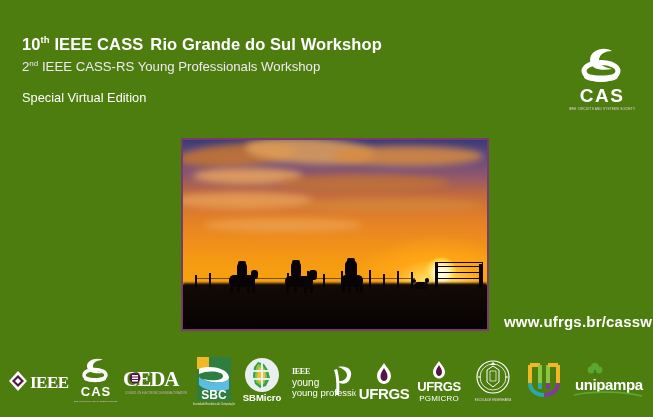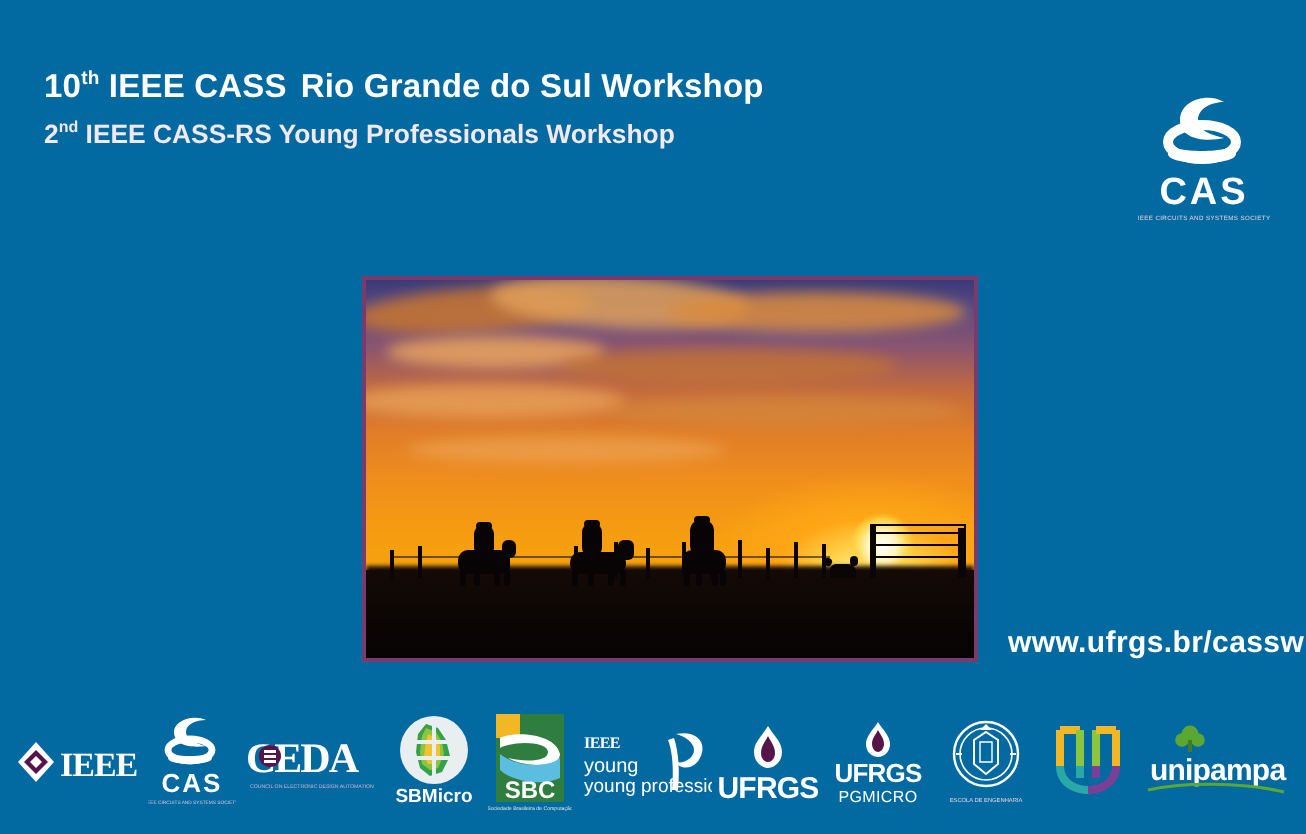--- a/index.html
+++ b/index.html
@@ -2,28 +2,28 @@
 <html><head>
 <meta charset="utf-8">
 <style>
   html,body{margin:0;padding:0;}
   body{
     width:653px;height:417px;overflow:hidden;
     background:#561548;
     font-family:"Liberation Sans", sans-serif;
     position:relative;
   }
-  .poster{position:absolute;inset:0;background:#0369a1;}
+  .poster{position:absolute;inset:0;background:#4d7c0f;}
 
   
   .header{position:absolute;left:22px;top:34px;color:#ffffff;}
   .line1{font-size:16.5px;font-weight:bold;letter-spacing:.1px;white-space:nowrap;line-height:1.2;}
   .line1 sup{font-size:9.5px;font-weight:bold;vertical-align:super;}
   .line1 .gap{display:inline-block;width:7px;}
-  .line2{font-size:13.2px;font-weight:bold;white-space:nowrap;margin-top:5px;line-height:1.2;color:#f2e9ef;}
+  .line2{font-size:13.2px;font-weight:normal;white-space:nowrap;margin-top:5px;line-height:1.2;color:#f2e9ef;}
   .line2 sup{font-size:8px;vertical-align:super;}
   .line3{font-size:12.6px;margin-top:10px;white-space:nowrap;color:#f6eff4;}
   .line4{font-size:12.8px;margin-top:14px;white-space:nowrap;color:#ffffff;}
 
   
   .cas-top{position:absolute;left:568px;top:38px;width:68px;height:78px;}
   .cas-top svg{display:block;}
 
   
   .photo-frame{
@@ -95,20 +95,21 @@
 
   <div class="header">
     <div class="line1">
       <span>10</span><sup>th</sup>
       <span>IEEE CASS</span><span class="gap"></span><span>Rio Grande do Sul Workshop</span>
     </div>
     <div class="line2">
       <span>2</span><sup>nd</sup>
       <span>IEEE CASS-RS Young Professionals Workshop</span>
     </div>
+    <div class="line4">Special Virtual Edition</div>
   </div>
 
   <div class="cas-top">
     <svg width="68" height="78" viewBox="0 0 68 78">
       <g fill="#ffffff">
         <path d="M22 22 C22 12, 36 8, 44 13 C38 13, 31 16, 31 22 C31 28, 40 30, 44 31 C35 33, 22 32, 22 22 Z"></path>
         <ellipse cx="33" cy="33" rx="17" ry="8.5" fill="none" stroke="#ffffff" stroke-width="5"></ellipse>
         <path d="M16 33 L16 39 C16 45, 50 45, 50 39 L50 33 C50 39, 16 39, 16 33 Z"></path>
       </g>
       <text x="34" y="64" fill="#ffffff" font-family="Liberation Sans, sans-serif" font-size="19" font-weight="bold" text-anchor="middle" letter-spacing="1.5">CAS</text>
@@ -221,43 +222,43 @@
     <div class="logo">
       <svg width="68" height="34" viewBox="0 0 68 34">
         <text x="2" y="22" fill="#ffffff" font-family="Liberation Serif, serif" font-size="21" font-weight="bold" letter-spacing="-1">CEDA</text>
         <circle cx="14" cy="14" r="5.5" fill="#561548"></circle>
         <path d="M11 11 h6 v1.5 h-6 z M11 13.5 h6 v1.5 h-6 z M11 16 h6 v1.5 h-6 z" fill="#ffffff"></path>
         <text x="4" y="30" fill="#cfb3c8" font-family="Liberation Sans, sans-serif" font-size="2.6">COUNCIL ON ELECTRONIC DESIGN AUTOMATION</text>
       </svg>
     </div>
 
     <div class="logo">
+      <svg width="42" height="52" viewBox="0 0 42 52">
+        <rect x="4" y="2" width="34" height="44" fill="#2f7d3f"></rect>
+        <rect x="4" y="2" width="12" height="12" fill="#f2b724"></rect>
+        <rect x="16" y="2" width="10" height="10" fill="#2f7d3f"></rect>
+        <path d="M6 14 C14 10, 34 12, 36 22 C36 30, 16 28, 10 24 C18 26, 30 26, 30 21 C30 16, 14 15, 6 19 Z" fill="#ffffff"></path>
+        <path d="M6 22 C16 30, 32 28, 36 24 L36 34 C28 38, 12 36, 6 30 Z" fill="#5bbde0"></path>
+        <text x="21" y="44" fill="#ffffff" font-family="Liberation Sans, sans-serif" font-size="12" font-weight="bold" text-anchor="middle">SBC</text>
+        <text x="21" y="50" fill="#e0eadf" font-family="Liberation Sans, sans-serif" font-size="2.6" text-anchor="middle">Sociedade Brasileira de Computação</text>
+      </svg>
+    </div>
+
+    <div class="logo">
       <svg width="48" height="50" viewBox="0 0 48 50">
         <circle cx="24" cy="19" r="17" fill="#e9eef0"></circle>
         <g>
           <path d="M20 6 L26 8 L30 14 L32 22 L28 30 L22 32 L17 28 L15 20 L16 11 Z" fill="#35a14a"></path>
           <path d="M20 8 L25 10 L28 15 L29 21 L26 28 L22 29 L18 26 L17 20 L18 12 Z" fill="#8cc63f"></path>
           <path d="M21 11 L25 13 L27 17 L27 22 L24 26 L21 26 L19 22 L20 15 Z" fill="#f2c230"></path>
           <rect x="23" y="5" width="2" height="28" fill="#e9eef0"></rect>
           <rect x="14" y="14" width="20" height="2" fill="#e9eef0"></rect>
           <rect x="15" y="22" width="18" height="2" fill="#e9eef0"></rect>
         </g>
         <text x="24" y="45" fill="#ffffff" font-family="Liberation Sans, sans-serif" font-size="9.5" font-weight="bold" text-anchor="middle">SBMicro</text>
-      </svg>
-    </div>
-
-    <div class="logo">
-      <svg width="42" height="52" viewBox="0 0 42 52">
-        <rect x="4" y="2" width="34" height="44" fill="#2f7d3f"></rect>
-        <rect x="4" y="2" width="12" height="12" fill="#f2b724"></rect>
-        <rect x="16" y="2" width="10" height="10" fill="#2f7d3f"></rect>
-        <path d="M6 14 C14 10, 34 12, 36 22 C36 30, 16 28, 10 24 C18 26, 30 26, 30 21 C30 16, 14 15, 6 19 Z" fill="#ffffff"></path>
-        <path d="M6 22 C16 30, 32 28, 36 24 L36 34 C28 38, 12 36, 6 30 Z" fill="#5bbde0"></path>
-        <text x="21" y="44" fill="#ffffff" font-family="Liberation Sans, sans-serif" font-size="12" font-weight="bold" text-anchor="middle">SBC</text>
-        <text x="21" y="50" fill="#e0eadf" font-family="Liberation Sans, sans-serif" font-size="2.6" text-anchor="middle">Sociedade Brasileira de Computação</text>
       </svg>
     </div>
 
     <div class="logo">
       <svg width="66" height="40" viewBox="0 0 66 40">
         <text x="2" y="13" fill="#ffffff" font-family="Liberation Serif, serif" font-size="8" font-weight="bold" letter-spacing="-.3">IEEE</text>
         <text x="2" y="25" fill="#ffffff" font-family="Liberation Sans, sans-serif" font-size="10">young</text>
         <text x="2" y="35" fill="#ffffff" font-family="Liberation Sans, sans-serif" font-size="9.5">young professionals</text>
         <g fill="#ffffff">
           <path d="M48 6 C58 4, 64 10, 60 18 C57 24, 50 24, 48 20 C52 21, 57 18, 57 14 C57 10, 52 7, 48 6 Z"></path>

